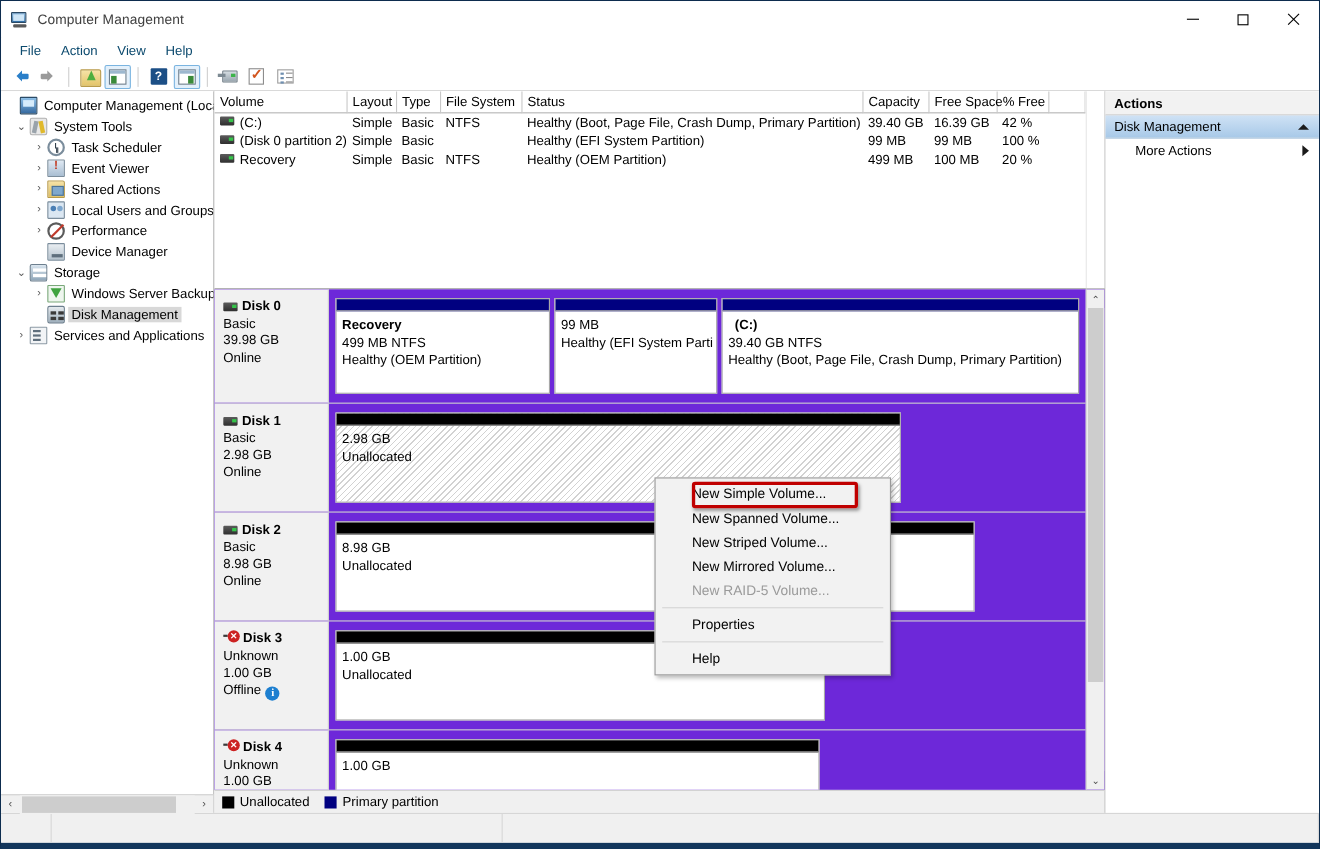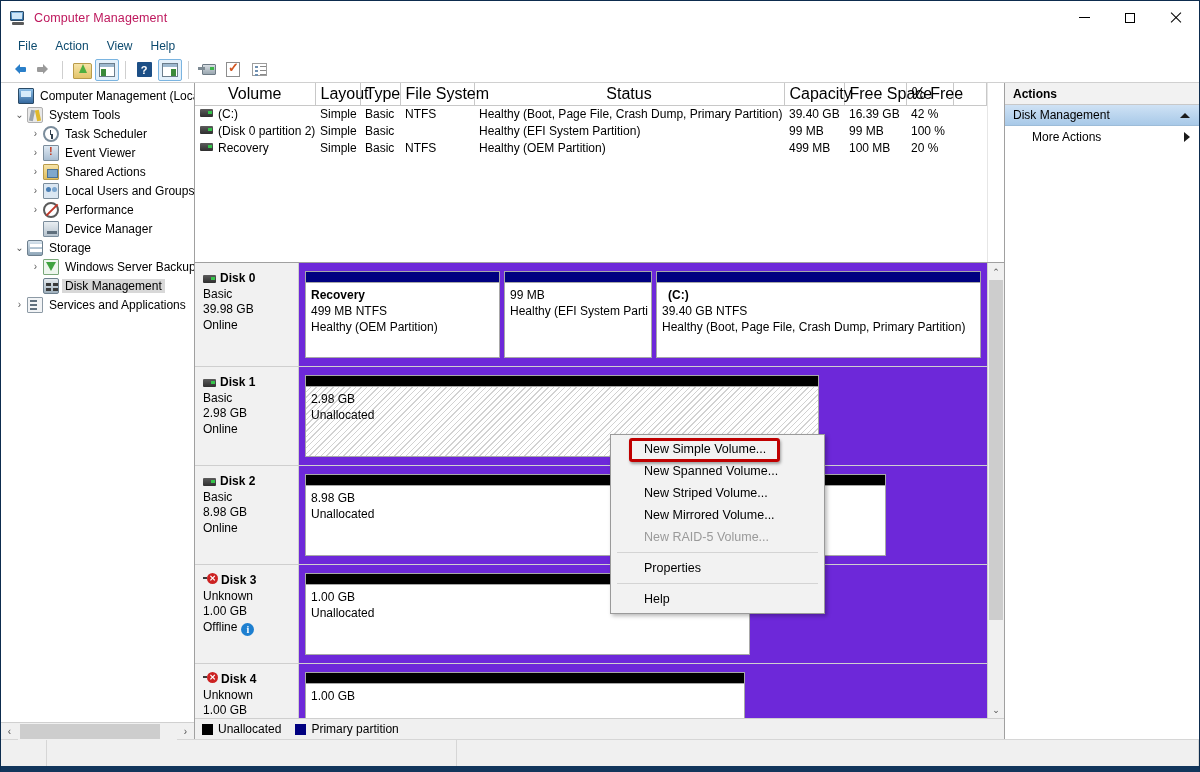--- a/index.html
+++ b/index.html
@@ -32,21 +32,21 @@
   }
   #titlebar-icon {
     margin-left: 9px; margin-right: 8px;
     width: 16px; height: 16px; position: relative;
   }
   .mon-body { position:absolute; left:0; top:1px; width:14px; height:10px;
     background: linear-gradient(#7fb4e0,#2f6ca3); border:1px solid #2a4a66; border-radius:1px; }
   .mon-scr { position:absolute; left:2px; top:3px; width:10px; height:6px; background:#cfe6f7; }
   .mon-base { position:absolute; left:2px; top:12px; width:12px; height:3px; background:#5a5a5a; border-radius:1px;}
   #titlebar-title {
-    font-size: 12.5px; color: #be185d; letter-spacing: 0.1px;
+    font-size: 12.5px; color: #404040; letter-spacing: 0.1px;
   }
   #win-buttons { position: absolute; right: 0; top: 0; height: 33px; display: flex; }
   .win-btn {
     width: 46px; height: 33px; display: flex; align-items: center; justify-content: center;
     color: #000;
   }
   .wb-min { width: 11px; height: 1px; background: #000; }
   .wb-max { width: 10px; height: 10px; border: 1px solid #000; }
   .wb-close { position: relative; width: 12px; height: 12px; }
   .wb-close::before, .wb-close::after {
@@ -178,21 +178,21 @@
   #center-pane { flex: 1; display: flex; flex-direction: column; min-width: 0; background:#fff;
     border-right: 1px solid #a0a0a0; }
 
   
   #vol-list { flex: 0 0 180px; display:flex; flex-direction:column; border-bottom: 1px solid #a0a0a0; min-height:0;}
   #vol-inner { flex:1; display:flex; min-height:0;}
   #vol-table-wrap { flex:1; overflow:hidden; }
   table.voltable { border-collapse: collapse; width: 100%; table-layout: fixed; }
   table.voltable th {
     background: #ffffff; border-right: 1px solid #c8c8c8; border-bottom: 1px solid #c8c8c8;
-    font-weight: normal; font-size: 16px; text-align: center; padding: 2px 5px; height: 19px;
+    font-weight: normal; font-size: 12px; text-align: left; padding: 2px 5px; height: 19px;
     color:#000; white-space: nowrap;
   }
   table.voltable td {
     padding: 1px 5px; font-size: 12px; height: 17px; white-space: nowrap; color: #000;
     overflow: hidden;
   }
   td.vol-name { padding-left: 4px; }
   .vol-ico {
     display:inline-block; width: 13px; height: 8px; vertical-align: 1px; margin-right: 5px;
     background: linear-gradient(#5c5c5c,#2e2e2e); border-radius:1px; position: relative;
@@ -278,21 +278,21 @@
     height: 27px; flex: 0 0 27px; background: #f0f0f0; border-top: 1px solid #d6d6d6;
     display: flex; align-items: stretch;
   }
   .sb-cell { border-right: 1px solid #d6d6d6; }
   .sb-cell.a { width: 46px; }
   .sb-cell.b { width: 410px; }
   .sb-cell.c { flex: 1; }
 
   
   #ctxmenu {
-    position: absolute; left: 609px; top: 433px; width: 215px;
+    position: absolute; left: 594px; top: 433px; width: 215px;
     background: #f2f2f2; border: 1px solid #9a9a9a;
     box-shadow: 2px 2px 4px rgba(0,0,0,0.28);
     padding: 3px 0; z-index: 50;
   }
   .ctx-item {
     height: 22px; display:flex; align-items:center; padding-left: 33px;
     font-size: 12.5px; color: #000; position: relative;
   }
   .ctx-item.disabled { color: #9a9a9a; }
   .ctx-sep { height: 1px; background: #d4d4d4; margin: 4px 6px 4px 6px; }

